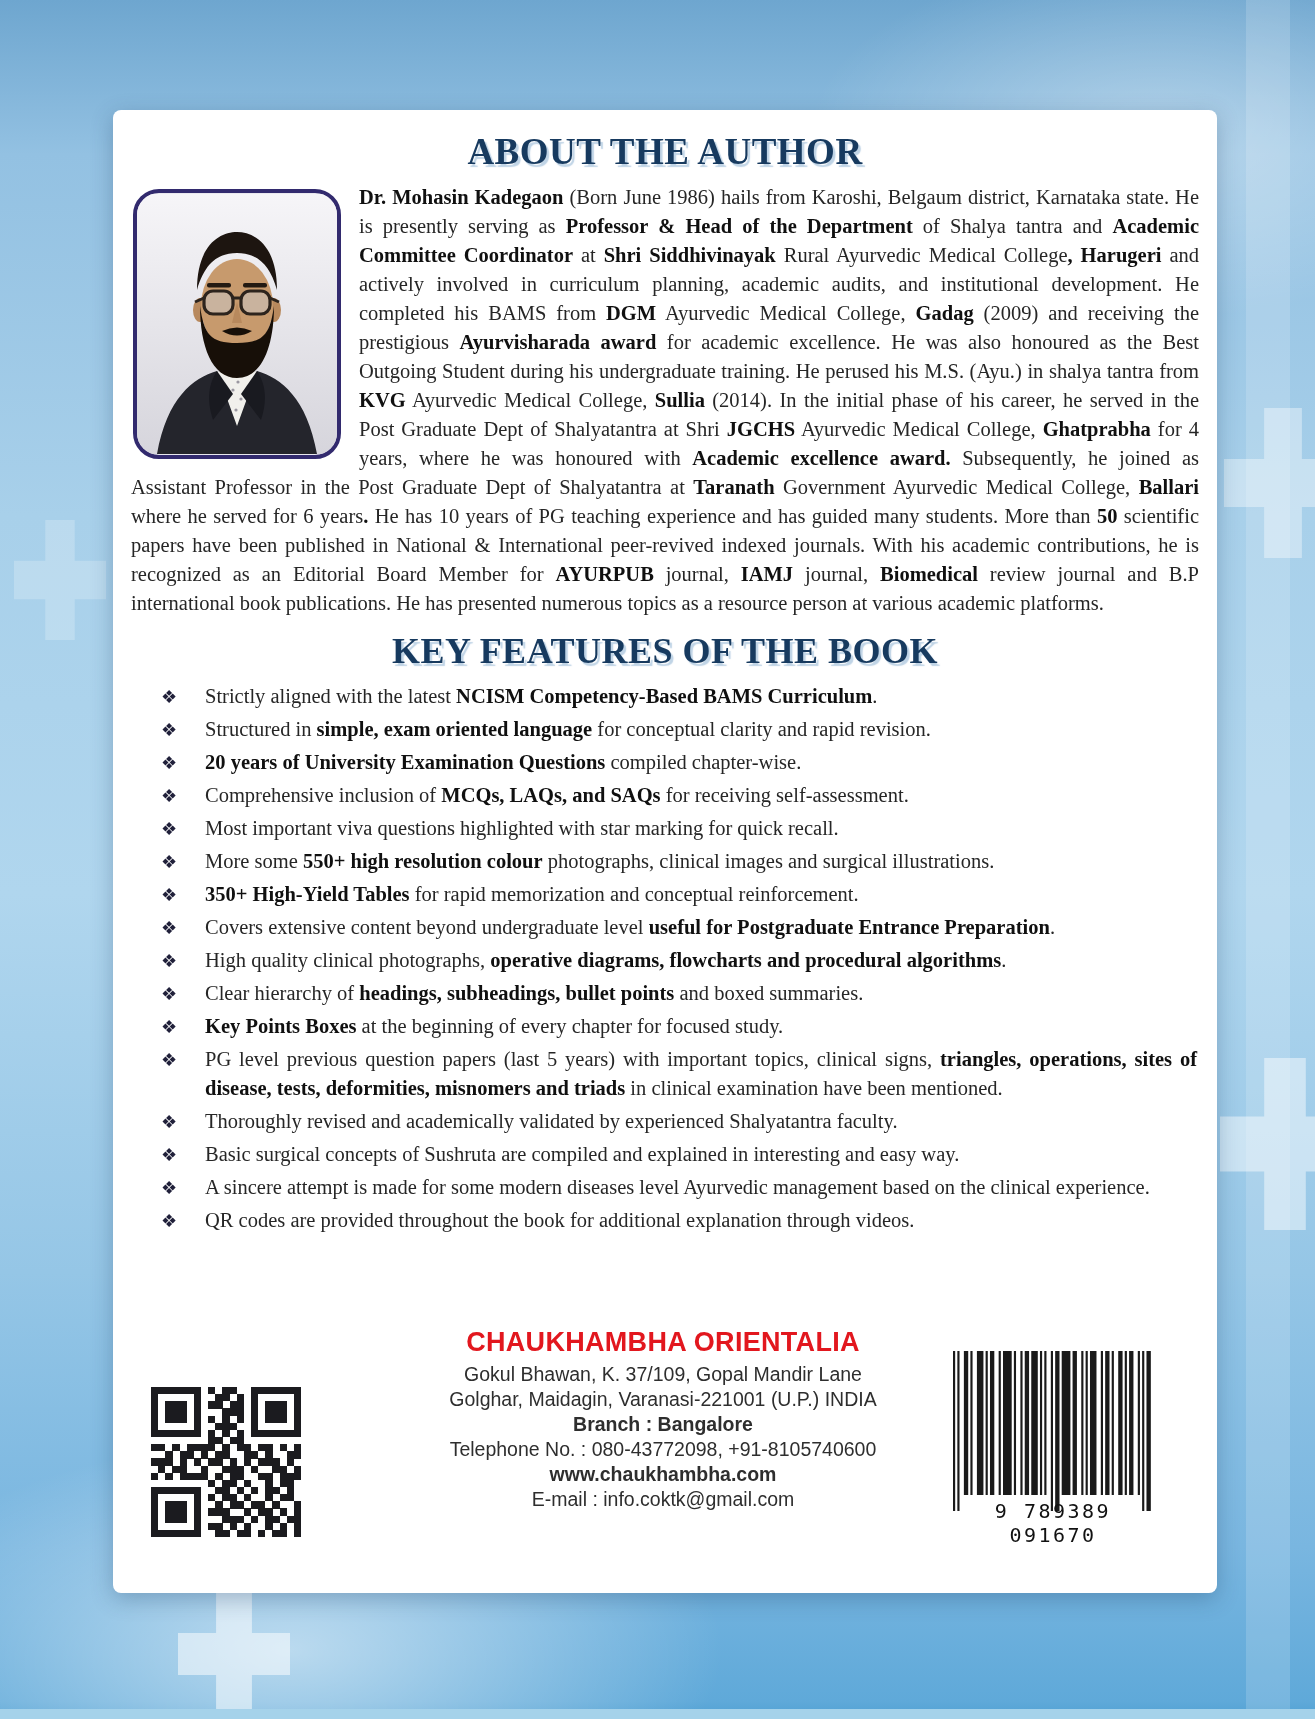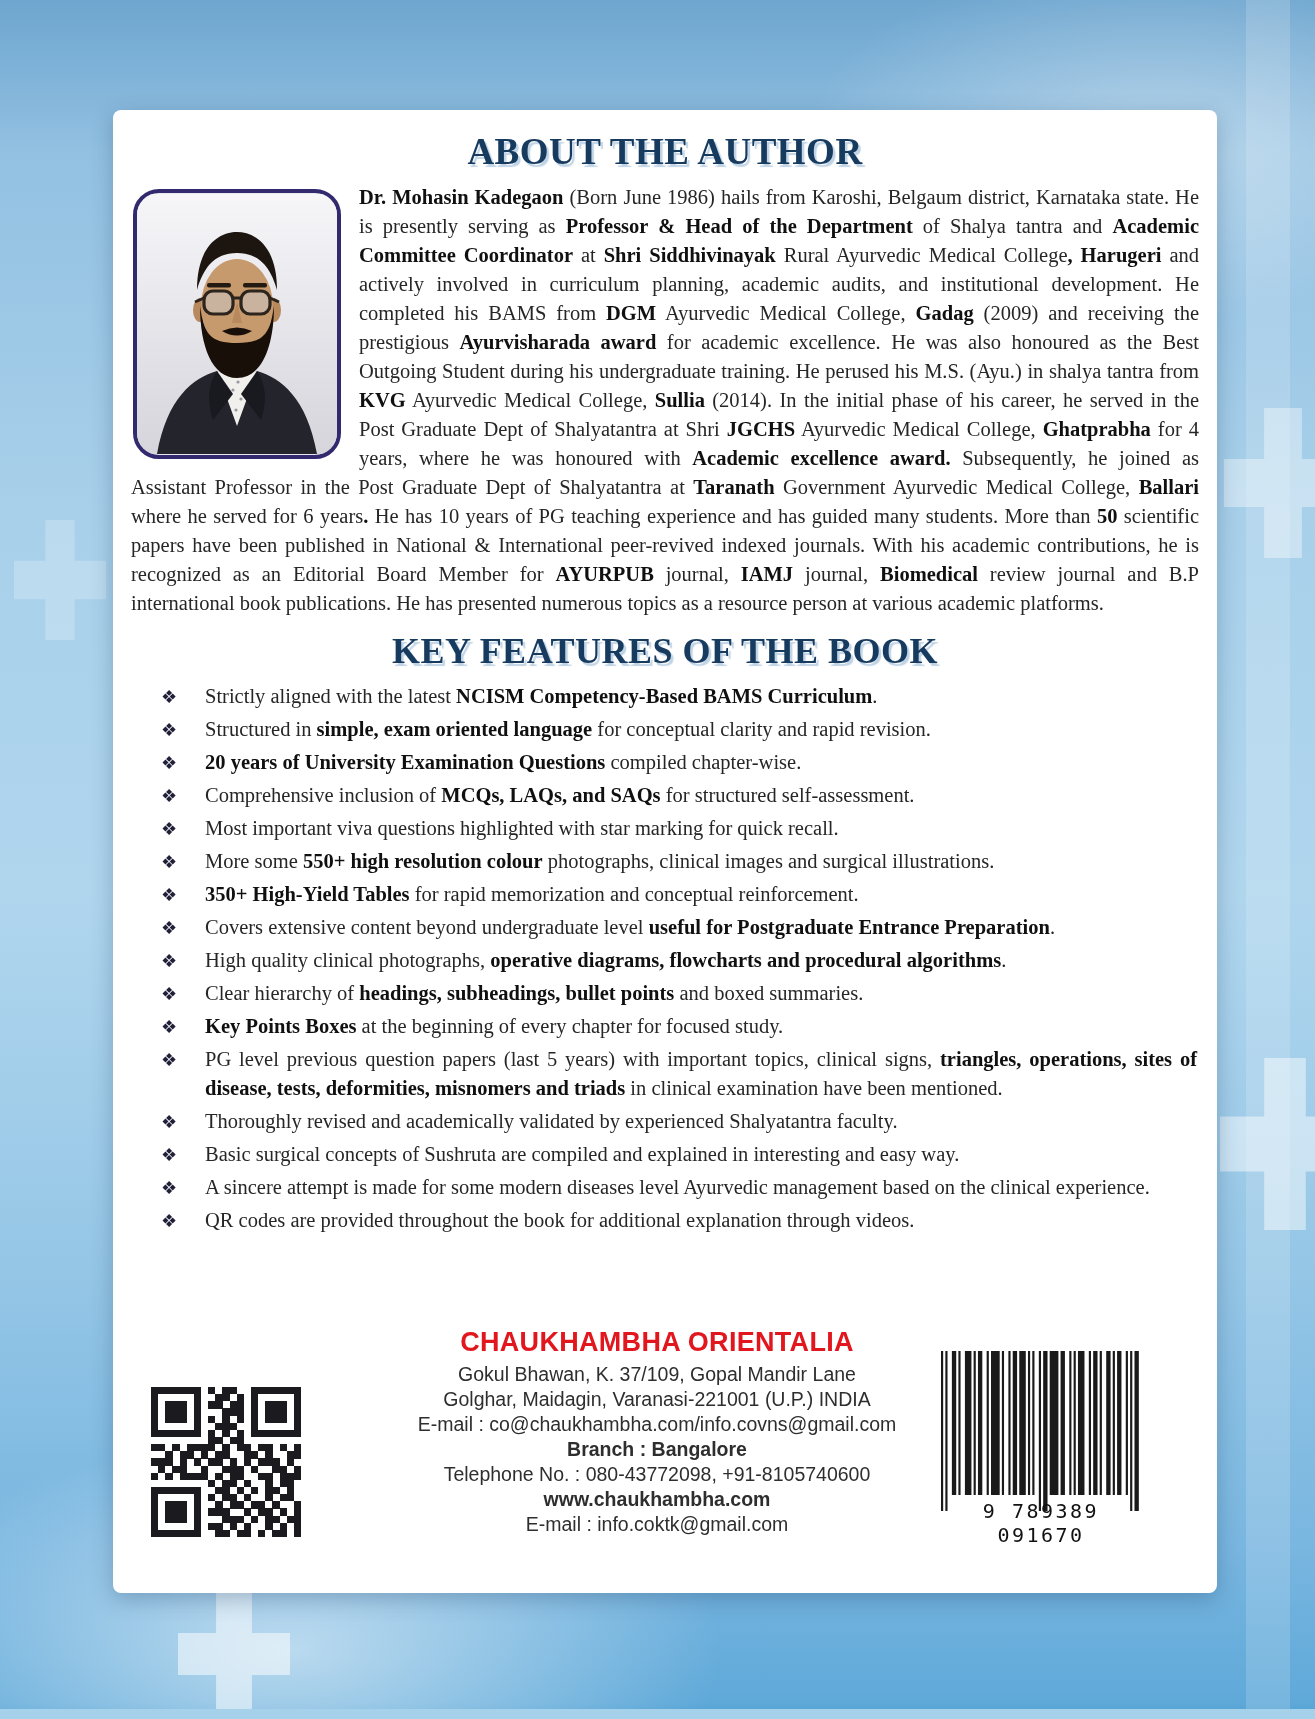--- a/index.html
+++ b/index.html
@@ -35,21 +35,21 @@
   .bio{font-size:20.5px;line-height:29px;text-align:justify;color:#262626;margin:0;}
   .bio b{color:#101010;}
 
   .features-list{list-style:none;margin:0;padding:0 2px 0 26px;}
   .feature{display:flex;align-items:flex-start;font-size:20.5px;line-height:29px;color:#262626;margin:0 0 4px;}
   .feature b{color:#101010;}
   .bullet{flex:0 0 44px;padding-left:4px;font-family:"DejaVu Sans",sans-serif;font-size:18px;
     color:#20203a;line-height:29px;}
   .ftext{flex:1;text-align:justify;}
 
-  .footer{position:absolute;left:0;right:16px;bottom:24px;height:244px;}
+  .footer{position:absolute;left:0;right:4px;bottom:24px;height:244px;}
   .publisher{width:640px;margin:0 auto;text-align:center;font-family:"Liberation Sans",sans-serif;color:#2e2e2e;}
   .pub-name{color:#e2171e;font-size:27px;font-weight:bold;letter-spacing:.3px;margin:2px 0 4px;}
   .pub-line{font-size:19.5px;line-height:25px;}
   .pub-line.bold{font-weight:bold;}
 
   .qr{position:absolute;left:38px;top:62px;width:150px;height:150px;}
   .qr svg{width:100%;height:100%;fill:#1b1b1f;shape-rendering:crispEdges;}
 
   .barcode{position:absolute;right:54px;top:22px;width:212px;background:#fff;text-align:center;}
   .barcode svg{display:block;width:212px;height:168px;}
@@ -136,21 +136,21 @@
             <span class="ftext"><span>Structured in </span><b>simple, exam oriented language</b><span> for conceptual clarity and rapid revision.</span></span>
           </li>
 
           <li class="feature">
             <span class="bullet">❖</span>
             <span class="ftext"><b>20 years of University Examination Questions</b><span> compiled chapter-wise.</span></span>
           </li>
 
           <li class="feature">
             <span class="bullet">❖</span>
-            <span class="ftext"><span>Comprehensive inclusion of </span><b>MCQs, LAQs, and SAQs</b><span> for structured self-assessment.</span></span>
+            <span class="ftext"><span>Comprehensive inclusion of </span><b>MCQs, LAQs, and SAQs</b><span> for receiving self-assessment.</span></span>
           </li>
 
           <li class="feature">
             <span class="bullet">❖</span>
             <span class="ftext"><span>Most important viva questions highlighted with star marking for quick recall.</span></span>
           </li>
 
           <li class="feature">
             <span class="bullet">❖</span>
             <span class="ftext"><span>More some </span><b>550+ high resolution colour</b><span> photographs, clinical images and surgical illustrations.</span></span>
@@ -462,21 +462,20 @@
         </div>
 
         <div class="publisher">
           <div class="pub-name">CHAUKHAMBHA ORIENTALIA</div>
           <div>
 
               <div class="pub-line">Gokul Bhawan, K. 37/109, Gopal Mandir Lane</div>
 
               <div class="pub-line">Golghar, Maidagin, Varanasi-221001 (U.P.) INDIA</div>
 
-              <div class="pub-line">E-mail : co@chaukhambha.com/info.covns@gmail.com</div>
 
 
               <div class="pub-line bold">Branch : Bangalore</div>
 
               <div class="pub-line">Telephone No. : 080-43772098, +91-8105740600</div>
 
               <div class="pub-line bold">www.chaukhambha.com</div>
 
               <div class="pub-line">E-mail : info.coktk@gmail.com</div>
             </div>

